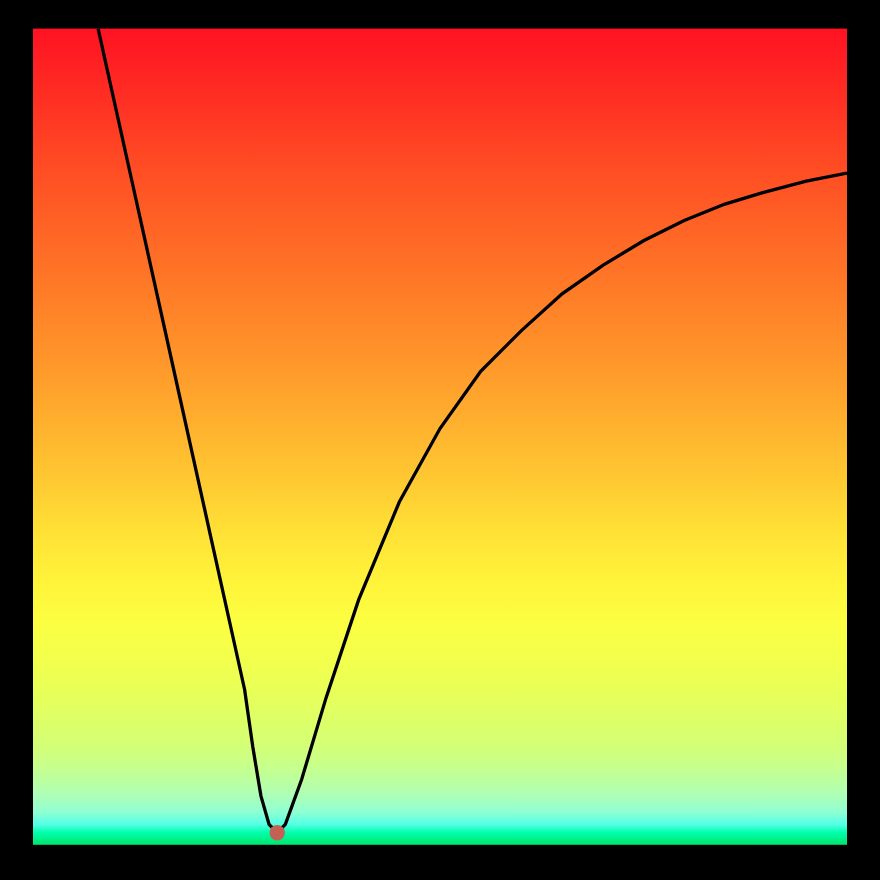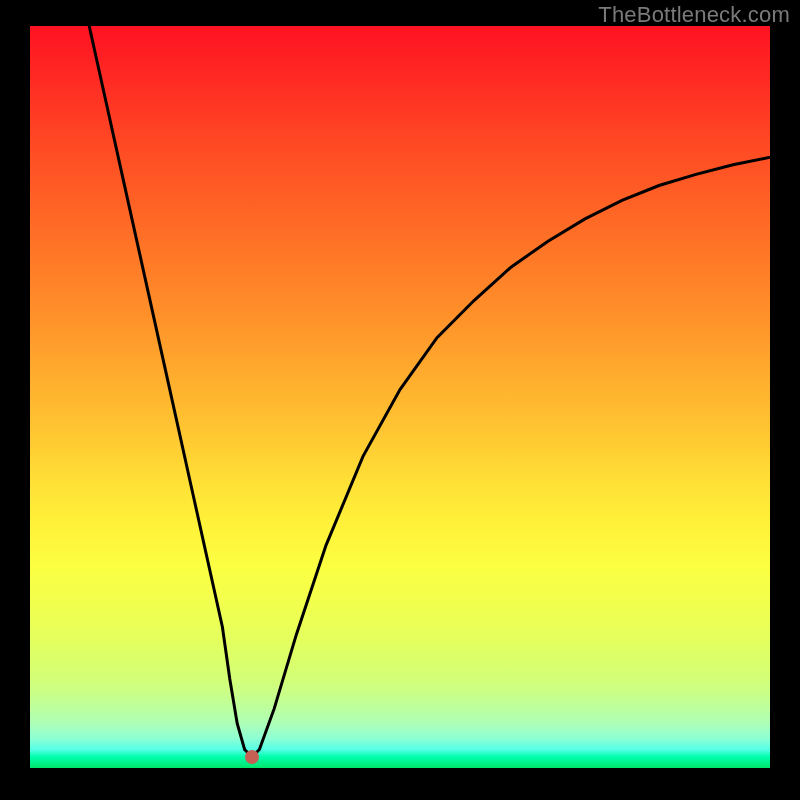--- a/index.html
+++ b/index.html
@@ -72,21 +72,20 @@
     height: 14px;
     border-radius: 50%;
     background: #c56055;
     transform: translate(-50%, -50%);
   }
 </style>
 </head>
 <body>
 
 <div class="stage">
-  <div class="watermark">TheBottleneck.com</div>
 
   <div class="plot">
     <div class="gradient"></div>
     <svg class="curve" width="740" height="742" viewBox="0 0 740 742">
       <path id="curve-path" d="M59.20 0.00 L74.00 66.78 L88.80 133.56 L103.60 200.34 L118.40 267.12 L133.20 333.90 L148.00 400.68 L162.80 467.46 L177.60 534.24 L192.40 601.02 L199.80 652.96 L207.20 697.48 L214.60 723.45 L222.00 730.87 L229.40 723.45 L244.20 682.64 L266.40 608.44 L296.00 519.40 L333.00 430.36 L370.00 363.58 L407.00 311.64 L444.00 274.54 L481.00 241.15 L518.00 215.18 L555.00 192.92 L592.00 174.37 L629.00 159.53 L666.00 148.40 L703.00 138.75 L740.00 131.33" fill="none" stroke="#000000" stroke-width="3"></path>
     </svg>
     <div id="min-marker" class="minpoint" style="left: 222px; top: 730.87px; background: rgb(197, 96, 85);"></div>
   </div>
 </div>
 

